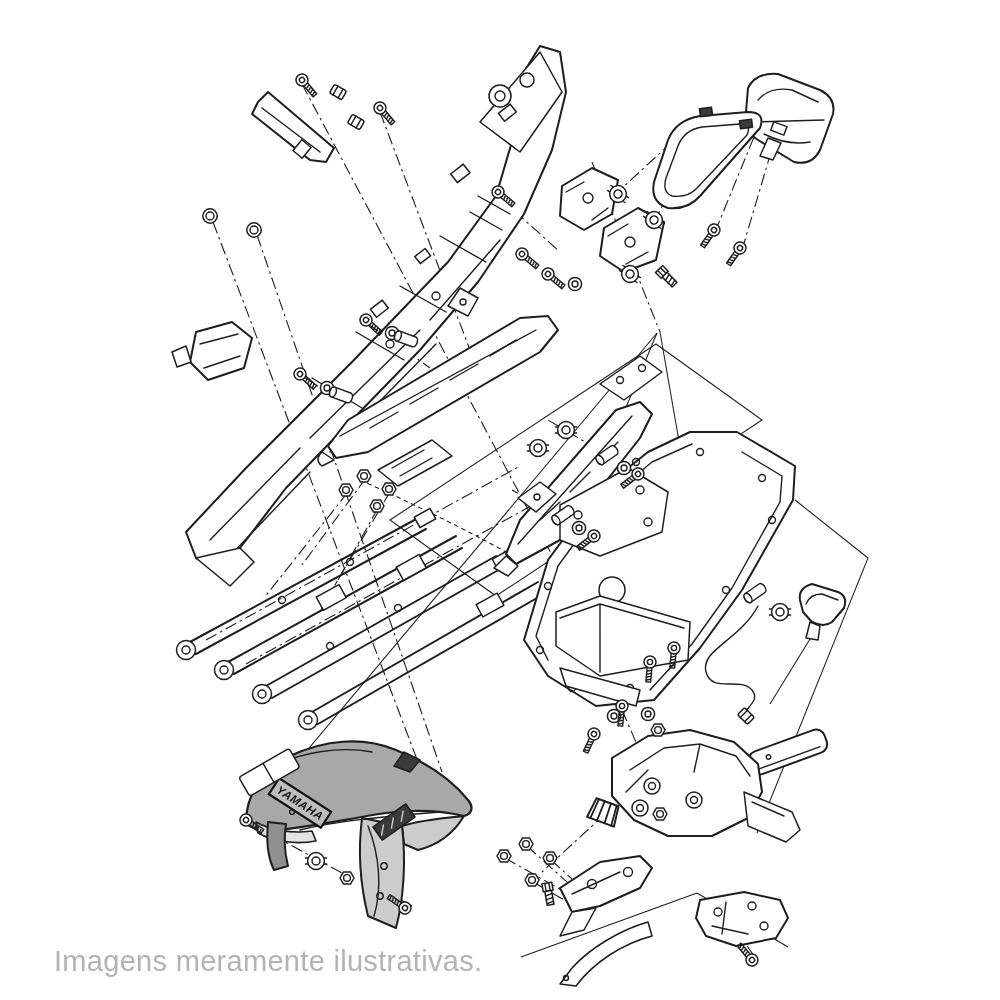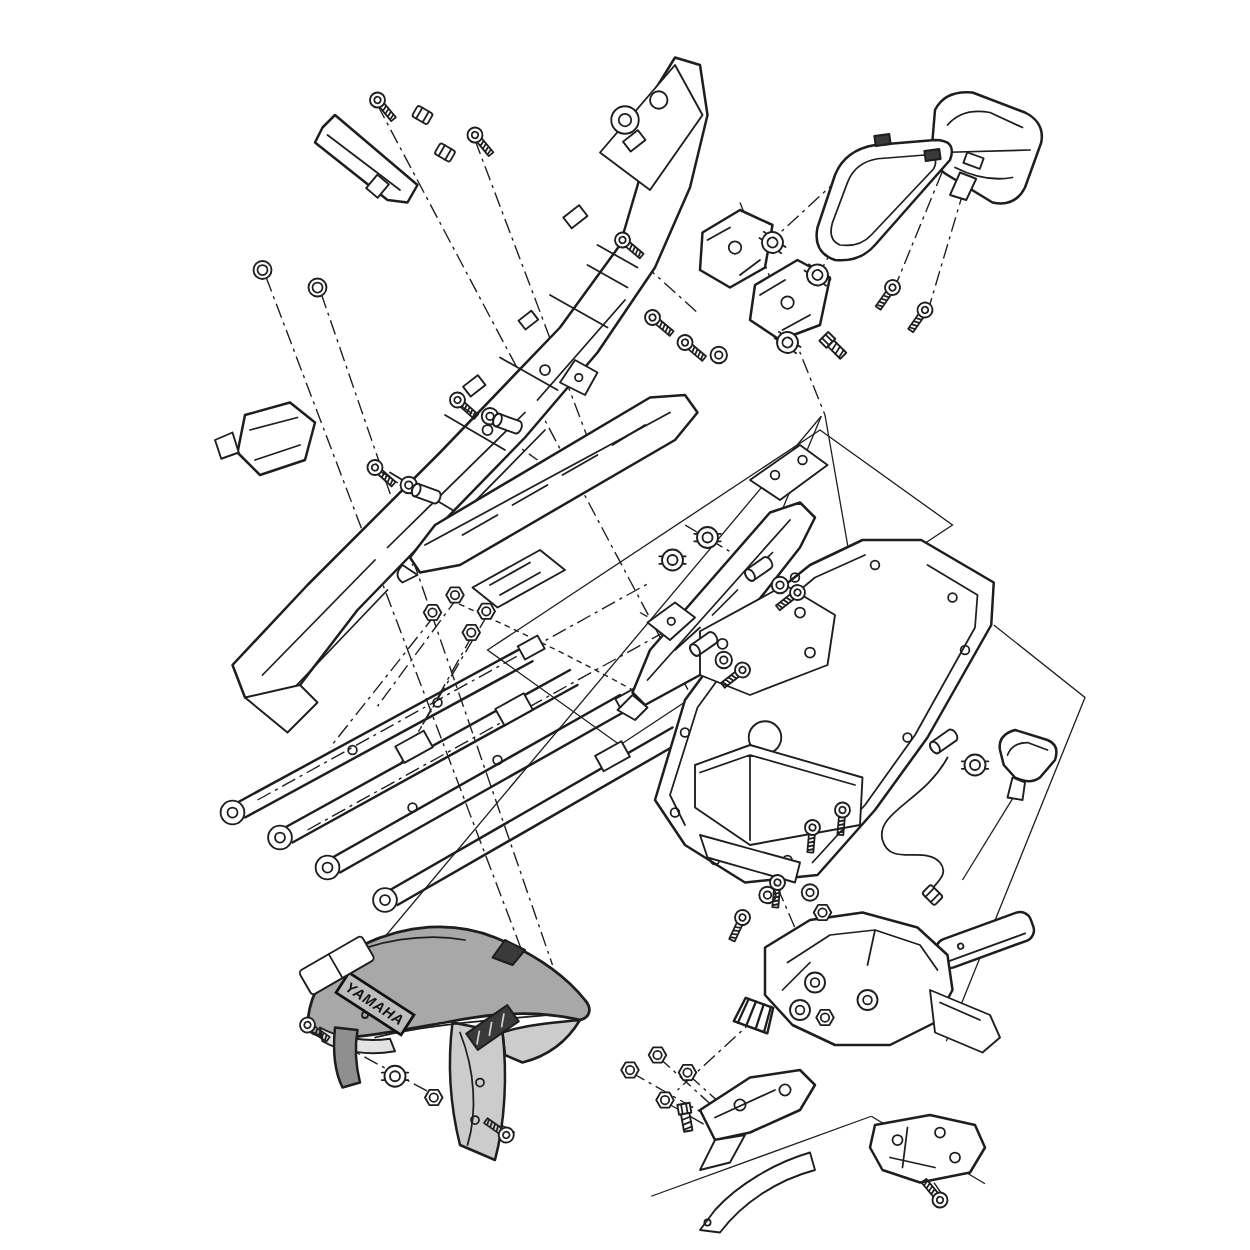--- a/index.html
+++ b/index.html
@@ -365,13 +365,14 @@
     <use href="#f-nut" transform="translate(532,880)"></use>
     <use href="#f-bolt" transform="translate(548,890) rotate(80)"></use>
     <use href="#f-screw" transform="translate(752,960) rotate(230)"></use>
     <use href="#f-screw" transform="translate(246,820) rotate(35)"></use>
     <use href="#f-grommet" transform="translate(316,861)"></use>
     <use href="#f-nut" transform="translate(347,878)"></use>
     <use href="#f-screw" transform="translate(405,908) rotate(215)"></use>
   </g>
 </svg>
 
+<div class="caption">Imagens meramente ilustrativas.</div>
 </div>
 
 </body></html>

